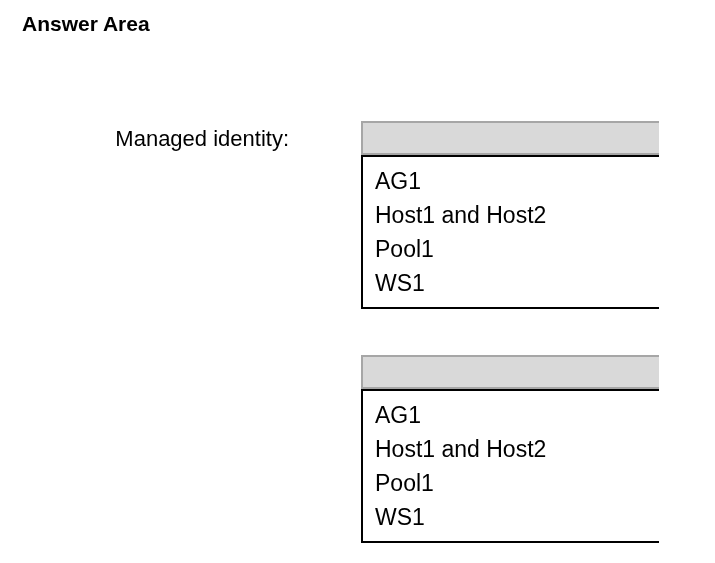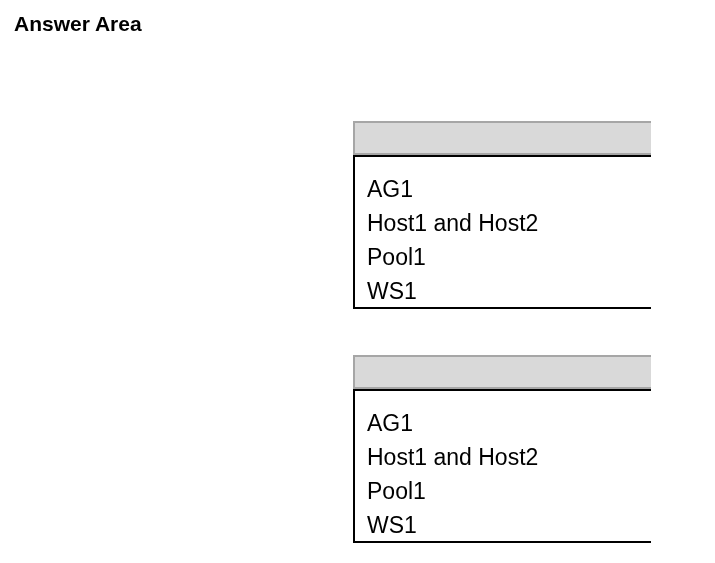--- a/index.html
+++ b/index.html
@@ -15,20 +15,21 @@
   body {
     font-family: "Liberation Sans", "DejaVu Sans", sans-serif;
     color: var(--text);
   }
   .screen {
     position: relative;
     width: 651px;
     height: 563px;
     background: var(--bg);
     overflow: hidden;
+    margin-left: 8px;
   }
   .page-title {
     position: absolute;
     left: 14px;
     top: 12px;
     font-size: 21px;
     font-weight: bold;
     color: var(--text);
   }
   .q-label {
@@ -78,40 +79,41 @@
     border-top: 19px solid var(--arrow);
   }
 
   .options-list {
     position: absolute;
     left: 353px;
     width: 344px;
     height: 154px;
     background: var(--bg);
     border: 2px solid var(--list-border);
-    padding: 15px 6px 0 12px;
+    padding: 7px 6px 0 12px;
   }
   .q1-list { top: 155px; }
   .q2-list { top: 389px; }
 
   .option {
     font-size: 23px;
     line-height: 34px;
     white-space: nowrap;
     cursor: pointer;
     color: var(--text);
   }
 </style>
 </head>
 <body>
 
 <div class="screen">
 
   <div class="page-title">Answer Area</div>
 
+  <div class="q-label q1-label">Managed identity:</div>
 
   <div class="select-header q1-header">
     <span class="selected-value"></span>
     <span class="arrow-button">
       <span class="arrow-icon"></span>
     </span>
   </div>
 
   <div class="options-list q1-list">
     <div class="option">AG1</div>

